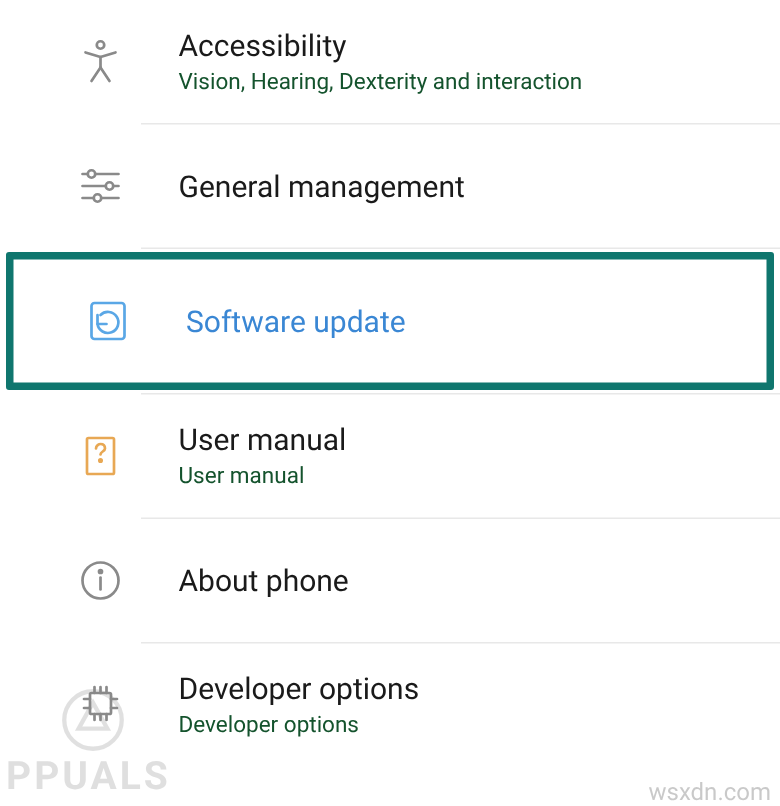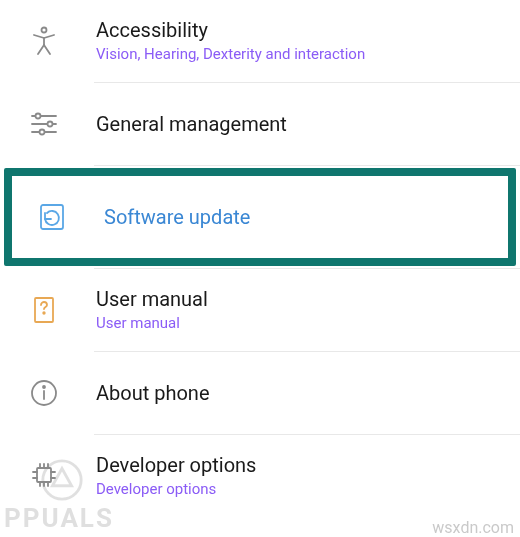--- a/index.html
+++ b/index.html
@@ -12,20 +12,21 @@
       overflow: hidden;
     }
     .settings-list {
       width: 100%;
     }
     .settings-item {
       display: flex;
       align-items: center;
       padding: 14px 20px 14px 16px;
       min-height: 82px;
+      margin-left: 23px;
     }
     .divider {
       height: 1px;
       background: #e8e8e8;
       margin-left: 94px;
     }
     .icon-wrap {
       width: 56px;
       flex: 0 0 56px;
       display: flex;
@@ -44,26 +45,26 @@
       justify-content: center;
     }
     .title {
       font-size: 20px;
       color: #1a1a1a;
       font-weight: 400;
       line-height: 1.3;
     }
     .subtitle {
       font-size: 15px;
-      color: #8b5cf6;
+      color: #14532d;
       line-height: 1.3;
       margin-top: 2px;
     }
     .highlighted {
-      border: 8px solid #0f766e;
+      border: 5px solid #0f766e;
       margin: 2px 4px;
       border-radius: 2px;
     }
     .highlighted .settings-item {
       padding: 12px 16px 12px 12px;
     }
     .highlighted .icon-wrap svg { stroke:#5aa7e6 !important; }
     .highlighted .icon-wrap svg * { stroke:#5aa7e6 !important; }
     .highlighted .title { color:#3a87d4; }
     .watermark-left {

